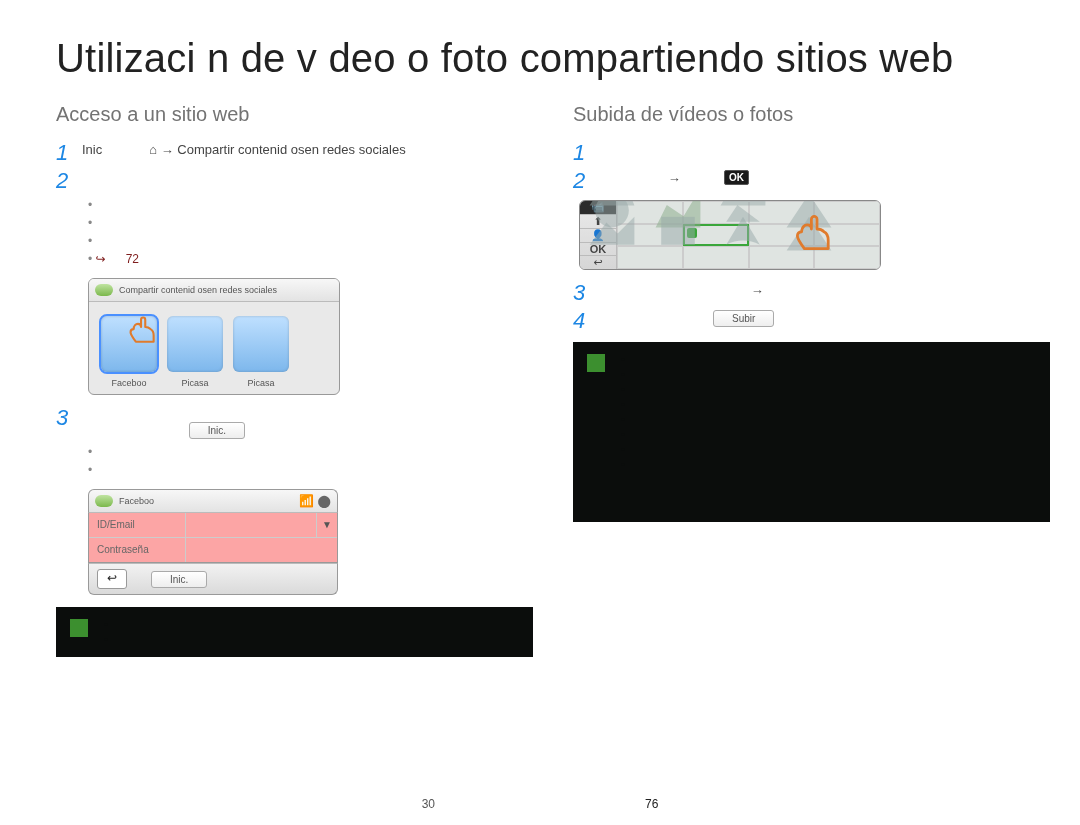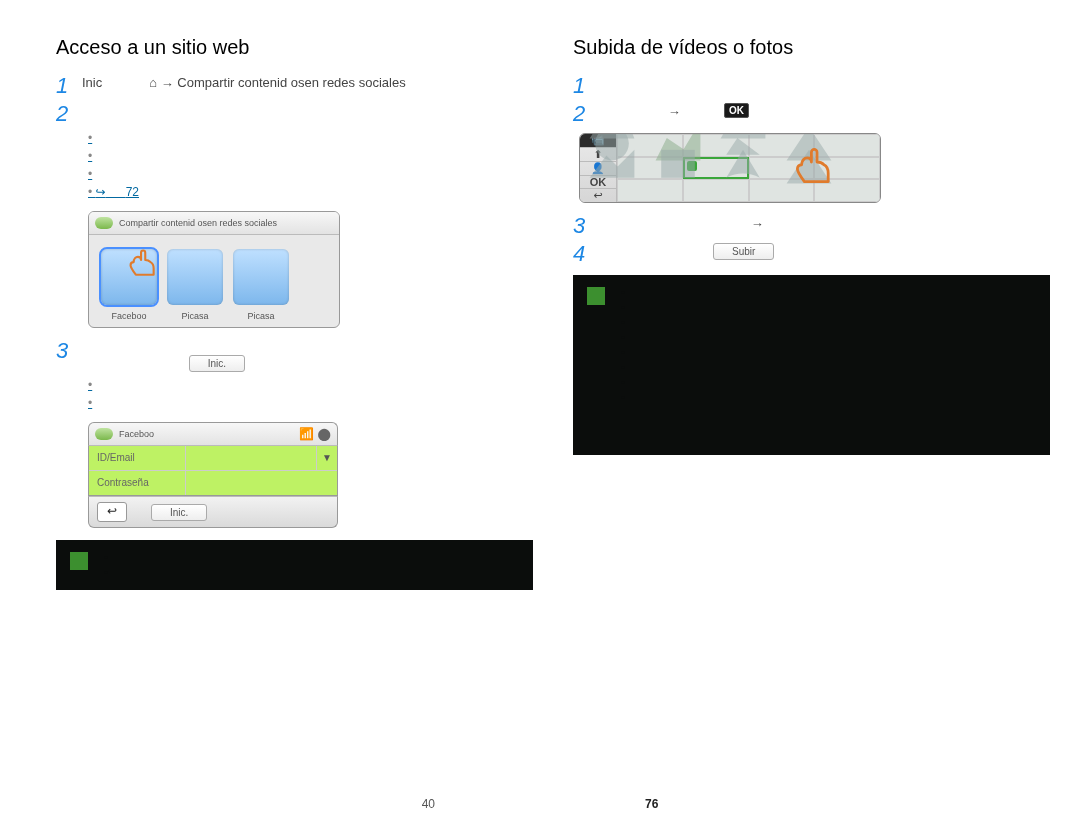--- a/index.html
+++ b/index.html
@@ -1,45 +1,45 @@
 <!DOCTYPE html>
 <html><head>
 <meta charset="utf-8">
 <style>
   html,body{margin:0;padding:0;background:#fff;font-family:Arial,Helvetica,sans-serif;color:#222;}
   .page{width:1080px;height:825px;position:relative;box-sizing:border-box;padding:36px 30px 0 56px;}
   h1{font-weight:300;font-size:40px;margin:0 0 22px 0;letter-spacing:.2px;}
   .cols{display:flex;gap:40px;}
   .col{flex:1;min-width:0;}
-  h2{color:#000000;font-weight:400;font-size:20px;margin:0 0 16px 0;}
+  h2{color:#737373;font-weight:400;font-size:20px;margin:0 0 16px 0;}
   .step{display:flex;align-items:flex-start;gap:10px;margin:6px 0 4px 0;font-size:14px;}
   .num{font-style:italic;color:#1d87e4;font-size:22px;line-height:22px;font-weight:400;min-width:16px;}
   .small{font-size:13px;color:#444;}
   .bullets{margin:2px 0 10px 32px;}
-  .bullets div{font-size:12px;color:#0369a1;line-height:18px;text-decoration:underline;}
+  .bullets div{font-size:12px;color:#7f1d1d;line-height:18px;}
   .bullets div::before{content:"• ";color:#888;}
   .arrow{font-family:Arial;}
   
   .mock{border:1px solid #999;border-radius:6px;background:#e9e9e9;width:250px;margin:8px 0 12px 32px;overflow:hidden;}
   .mock-head{background:linear-gradient(#f7f7f7,#e3e3e3);border-bottom:1px solid #bbb;height:22px;display:flex;align-items:center;gap:6px;padding:0 6px;font-size:9px;color:#555;}
   .mock-cloud{width:18px;height:12px;border-radius:6px;background:linear-gradient(#bfe3a0,#7bb84c);}
   .tiles{display:flex;gap:10px;padding:14px 12px 6px 12px;}
   .tile{width:56px;height:56px;border-radius:6px;background:linear-gradient(#bfe0ff,#7db7ec);box-shadow:inset 0 0 3px rgba(0,0,0,.2);}
   .tile.sel{outline:2px solid #4a90ff;outline-offset:0;}
   .tile-labels{display:flex;gap:10px;padding:0 12px 6px 12px;}
   .tile-labels span{display:block;width:56px;text-align:center;font-size:9px;color:#555;}
   .mock-foot{background:linear-gradient(#f2f2f2,#dadada);border-top:1px solid #bbb;height:22px;display:flex;align-items:center;padding:0 8px;}
   .wifi{font-size:12px;color:#666;}
   
   .finger{position:relative;}
   .finger svg{position:absolute;left:18px;top:-10px;width:42px;height:42px;}
   
   .login{width:250px;margin:8px 0 12px 32px;}
   .login .mock-head{border-radius:6px 6px 0 0;border:1px solid #999;border-bottom:1px solid #bbb;justify-content:space-between;}
-  .login-body{border:1px solid #999;border-top:none;background:#bef264;}
+  .login-body{border:1px solid #999;border-top:none;background:#fca5a5;}
   .row{display:flex;align-items:stretch;border-bottom:1px solid #ccc;}
   .row:last-child{border-bottom:none;gap:12px;}
   .row label{width:80px;font-size:10px;color:#666;padding:6px 8px;border-right:1px solid #ccc;}
   .row .field{flex:1;height:24px;}
   .row .chev{width:20px;text-align:center;font-size:10px;color:#555;border-left:1px solid #ccc;line-height:24px;}
   .login-foot{display:flex;align-items:center;gap:24px;border:1px solid #999;border-top:1px solid #bbb;border-radius:0 0 6px 6px;background:linear-gradient(#f2f2f2,#dadada);padding:5px 8px;}
   .back-btn{width:28px;height:18px;border:1px solid #999;border-radius:3px;background:#fff;font-size:12px;line-height:16px;text-align:center;}
   .pill{display:inline-block;border:1px solid #aaa;border-radius:3px;background:linear-gradient(#fff,#eee);font-size:10px;padding:2px 18px;color:#555;}
   .pill-inline{vertical-align:1px;margin:0 2px;}
   .ok-key{display:inline-block;border:1px solid #555;border-radius:2px;background:#1a1a1a;color:#fff;font-size:10px;font-weight:bold;padding:1px 4px;vertical-align:1px;}
@@ -63,20 +63,21 @@
   .gridfinger{position:relative;}
   .gridfinger svg{position:absolute;right:42px;bottom:12px;width:56px;height:56px;}
   
   .footer{position:absolute;left:0;bottom:14px;width:100%;display:flex;justify-content:center;gap:210px;font-size:12px;color:#555;}
   .glitch{font-family:Arial;letter-spacing:-1px;}
 </style>
 </head>
 <body>
 
 <div class="page">
+  <h1>Utilizaci n de v deo o foto compartiendo sitios web</h1>
 
   <div class="cols">
 
     <div class="col">
       <h2>Acceso a un sitio web</h2>
 
       <div class="step">
         <span class="num">1</span>
         <div class="small">
           <span class="glitch"> </span><span>Inic</span>
@@ -295,16 +296,16 @@
           <li></li>
           <li></li>
           <li></li>
           <li></li>
         </ul>
       </div>
     </div>
   </div>
 
   <div class="footer">
-    <span>40</span>
-    <span style="font-weight:bold;color:#222">76</span>
+    <span>30</span>
+    <span style="font-weight:normal;color:#222">76</span>
   </div>
 </div>
 
 </body></html>

